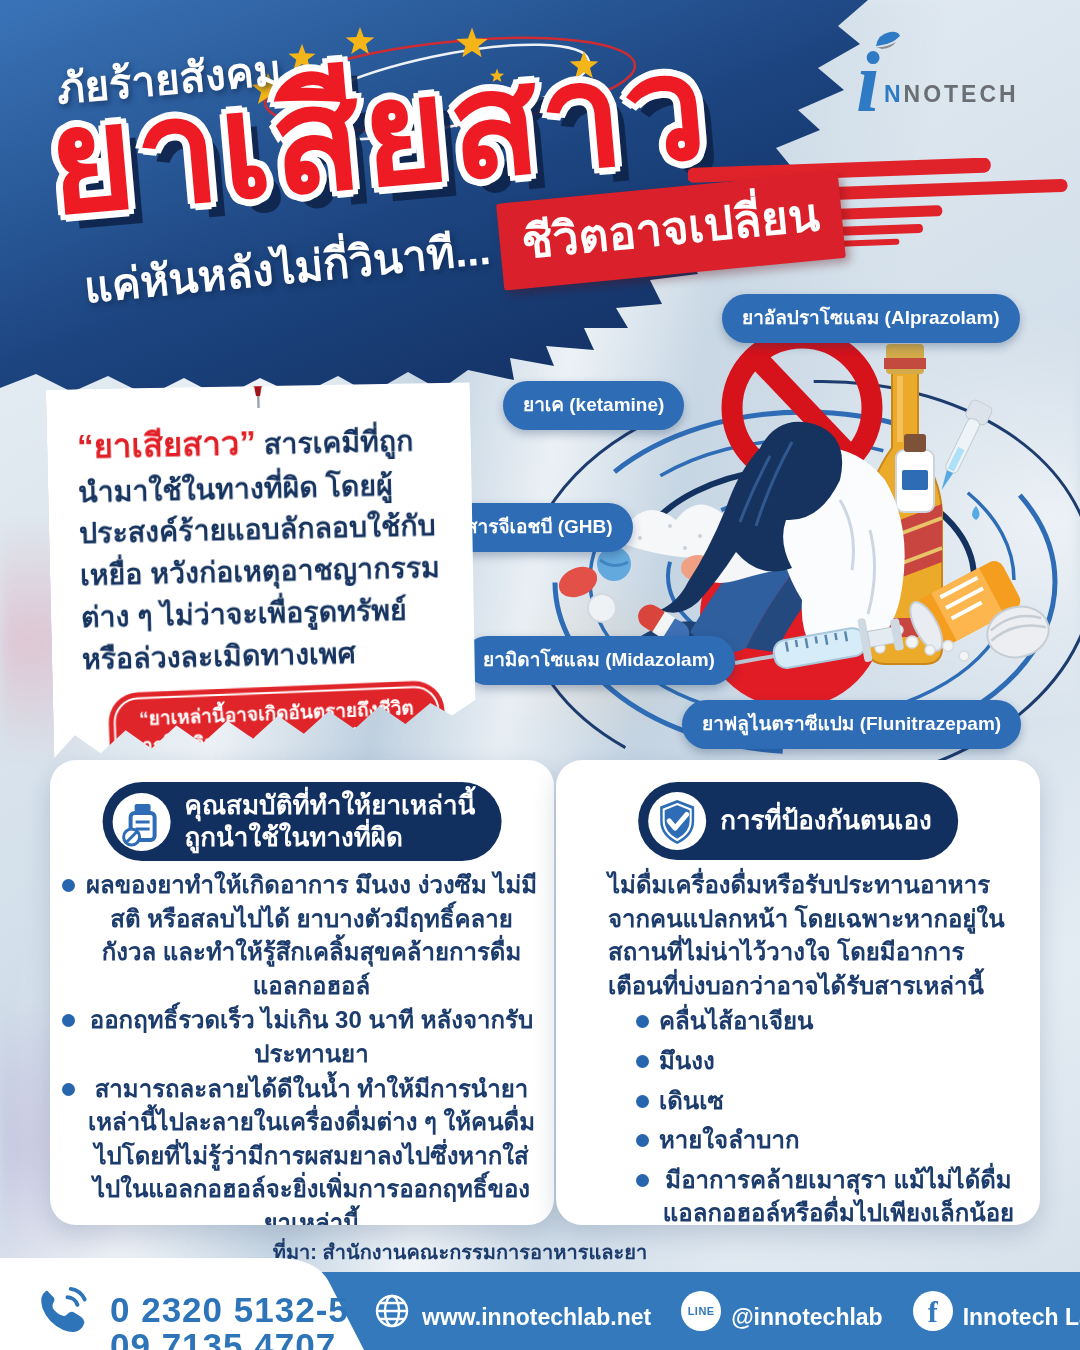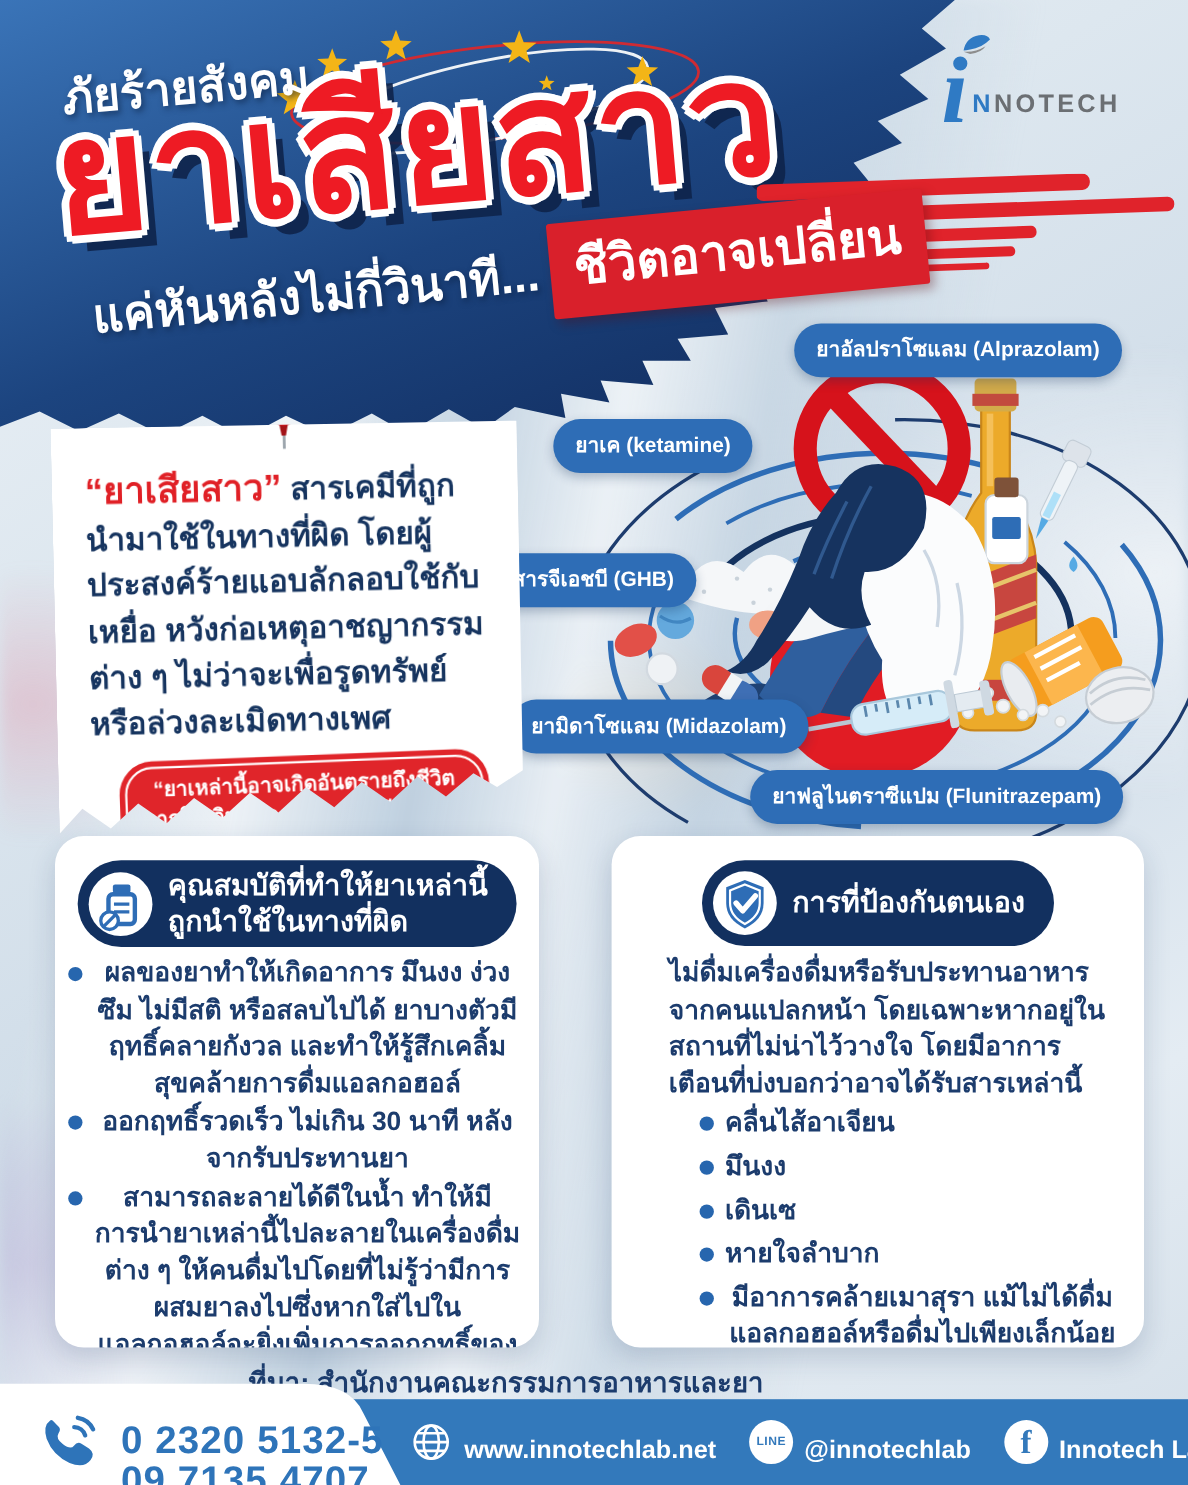--- a/index.html
+++ b/index.html
@@ -49,37 +49,37 @@
   .warnbox{position:relative;margin:10px 0 0 26px;width:336px;background:#e0252a;border-radius:30px;
     color:#fff;font-weight:bold;font-size:19px;line-height:1.42;text-align:center;padding:14px 18px 15px;
     transform:rotate(-1deg);}
   .warnbox:after{content:"";position:absolute;inset:5px;border:2px solid #fff;border-radius:25px;pointer-events:none;}
   .pin{position:absolute;left:50%;top:-22px;transform:translateX(-50%);}
   
   .illus{position:absolute;left:540px;top:330px;z-index:3;}
   
   .card{position:absolute;top:760px;height:465px;background:#fff;border-radius:26px;z-index:6;
     box-shadow:0 10px 24px rgba(25,55,100,.18);overflow:hidden;}
-  .card.left{left:50px;width:440px;}
+  .card.left{left:50px;width:504px;}
   .card.right{left:556px;width:484px;}
   .card-pill{position:absolute;top:22px;left:50%;transform:translateX(-50%);background:#12305f;
     border-radius:999px;display:flex;align-items:center;gap:14px;padding:8px 26px 8px 10px;white-space:nowrap;}
   .pill-ic{width:58px;height:58px;border-radius:50%;background:#fff;display:flex;align-items:center;justify-content:center;flex-shrink:0;}
   .card-pill .t{color:#fff;font-weight:bold;font-size:26px;line-height:1.22;}
   .card.right .card-pill{padding-top:10px;padding-bottom:10px;}
   .card-body{position:absolute;left:0;right:0;top:108px;padding:0 16px 0 12px;}
   .card.right .card-body{padding:0 22px 0 32px;margin-left:20px;}
   .b-item{display:flex;gap:10px;color:#1c3c6d;font-size:24px;font-weight:bold;line-height:1.4;margin-bottom:1px;text-align:center;}
   .b-item .dot{width:13px;height:13px;border-radius:50%;background:#2766ae;margin-top:11px;flex-shrink:0;}
   .intro{color:#1c3c6d;font-size:24px;font-weight:bold;line-height:1.4;margin-bottom:2px;}
   .sub-list{margin-left:28px;}
   .sub-list .b-item{margin-bottom:6px;}
   
   .source{position:absolute;left:0;top:1236px;width:920px;text-align:center;color:#1c3c6d;
-    font-size:25px;font-weight:bold;z-index:7;}
+    font-size:20px;font-weight:bold;z-index:7;}
   .foot-bar{position:absolute;left:0;top:1272px;width:1080px;height:78px;background:#3379bb;z-index:8;}
   .foot-white{position:absolute;left:0;top:1250px;z-index:9;}
   .phone-ic{position:absolute;left:36px;top:1282px;z-index:10;}
   .phones{position:absolute;left:110px;top:1292px;z-index:10;color:#2e74b9;font-weight:bold;
     font-size:35px;line-height:1.04;letter-spacing:1px;}
   .foot-items{position:absolute;left:372px;top:1272px;height:78px;z-index:10;display:flex;
     align-items:center;gap:30px;}
   .f-item{display:flex;align-items:flex-end;gap:10px;color:#fff;font-weight:bold;font-size:23px;white-space:nowrap;}
   .circ{width:40px;height:40px;border-radius:50%;background:#fff;display:flex;align-items:center;justify-content:center;flex-shrink:0;}
   .circ.outline{background:transparent;}

